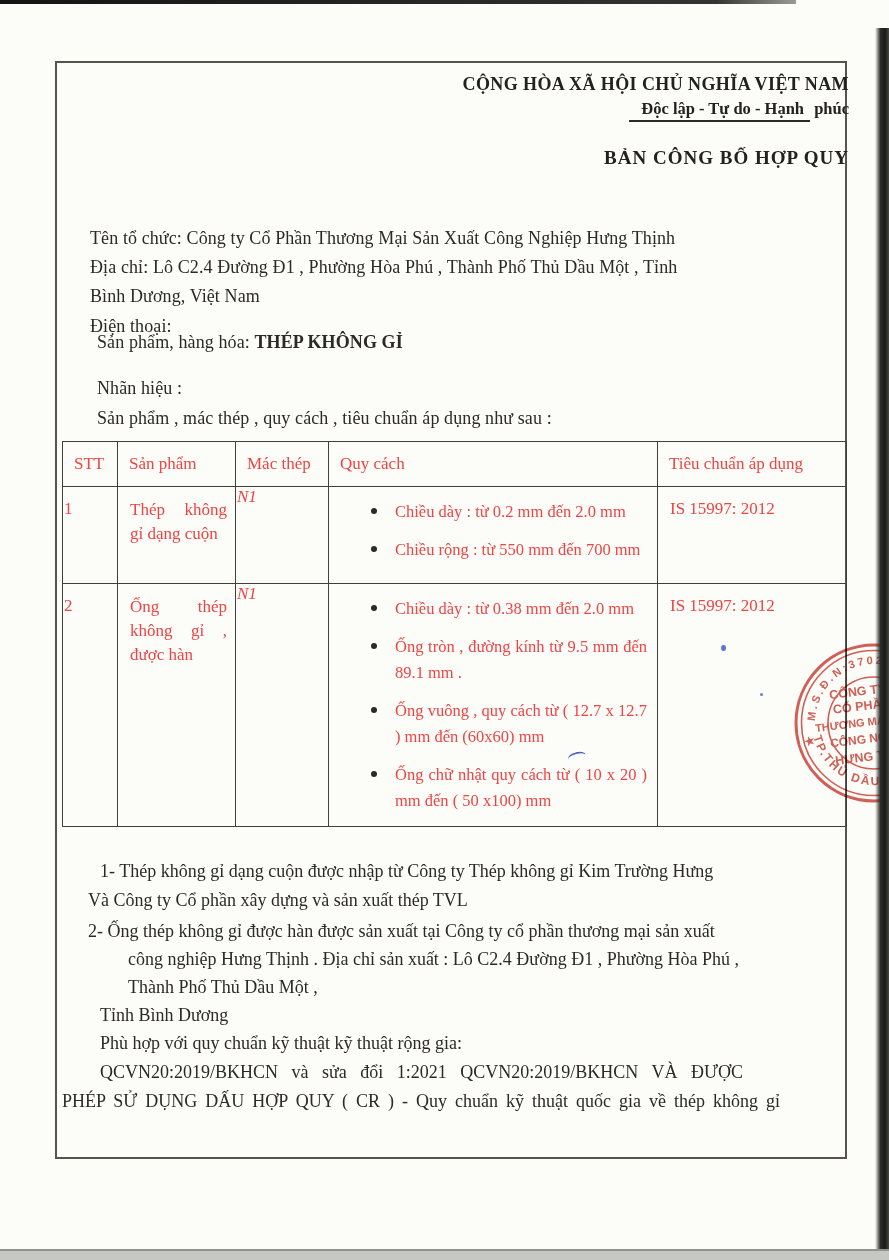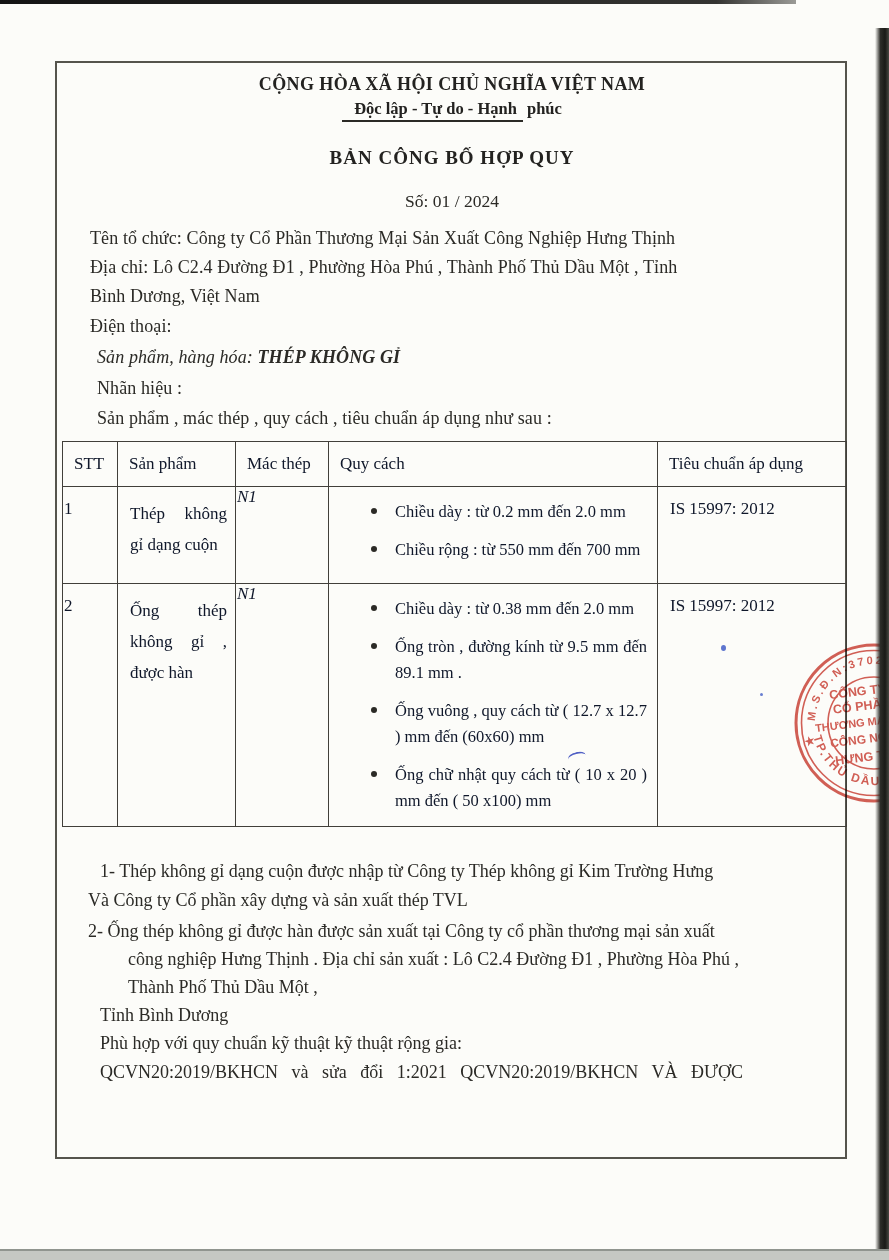--- a/index.html
+++ b/index.html
@@ -17,47 +17,47 @@
     background:linear-gradient(to right,#141414,#343432 90%,#9a9a96 100%);z-index:6;}
   .edge-right{position:absolute;right:0;top:28px;width:14px;height:1224px;
     background:linear-gradient(to right,rgba(42,42,40,0),#2e2e2a 38%,#1a1a17 72%,#4a4a44 100%);z-index:6;}
   .edge-bottom-line{position:absolute;left:0;top:1249px;width:889px;height:2px;background:#90958f;z-index:6;}
   .edge-bottom{position:absolute;left:0;top:1251px;width:889px;height:9px;background:#c5c8c3;z-index:6;}
   
   .frame{position:absolute;left:55px;top:61px;width:792px;height:1098px;
     border:2px solid #55544d;box-sizing:border-box;z-index:1;}
 
   .t{position:absolute;white-space:nowrap;z-index:2;}
-  .center{left:55px;width:794px;text-align:center;}
+  .center{left:55px;width:794px;text-align:right;}
   .republic{top:74px;font-size:18px;font-weight:bold;letter-spacing:.4px;color:#232220;}
   .motto{top:99px;font-size:16.5px;font-weight:bold;color:#232220;}
   .motto-underline{border-bottom:2px solid #2b2a26;padding:0 6px 2px 12px;}
   .doc-title{top:147px;font-size:19px;font-weight:bold;letter-spacing:1px;color:#232220;}
   .doc-number{top:191px;font-size:17.5px;}
   .body-line{font-size:18px;letter-spacing:.1px;}
   .bold{font-weight:bold;}
 
   
   .spec-table{position:absolute;left:62px;top:441px;z-index:2;
     border-collapse:collapse;table-layout:fixed;width:784px;
-    font-size:17px;color:#0f172a;}
+    font-size:17px;color:#ef4444;}
   .spec-table td,.spec-table th{border:1.5px solid #413f3a;vertical-align:top;
     font-weight:normal;text-align:left;box-sizing:border-box;overflow:hidden;}
   .spec-table th{height:45px;vertical-align:middle;padding:2px 8px 2px 11px;}
   .col-stt{width:55px;}
   .col-sp{width:118px;}
   .col-mt{width:93px;}
   .col-qc{width:329px;}
   .col-tc{width:189px;}
   .th-stt,.td-stt{text-align:center;}
   .row1{height:97px;}
   .row2{height:235px;}
   .td-stt{padding-top:12px;}
   .td-sp{padding:11px 8px 0 12px;}
-  .td-sp .cellwrap{display:block;text-align:justify;line-height:31px;}
+  .td-sp .cellwrap{display:block;text-align:justify;line-height:24px;}
   .td-mt{text-align:center;padding-top:0;font-style:italic;}
   .td-qc{padding:12px 10px 0 0;}
   .td-tc{padding:12px 4px 0 12px;}
   .qc-item{display:flex;margin:0 0 12px 42px;}
   .qc-dot{flex:0 0 auto;width:6px;height:6px;border-radius:50%;background:#2b2a26;margin:9px 18px 0 0;}
   .qc-text{width:252px;text-align:justify;line-height:26px;font-size:16.5px;}
 
   
   .note{font-size:18px;}
   .n8{word-spacing:9px;}
@@ -83,27 +83,26 @@
   <div class="edge-right"></div>
   <div class="edge-bottom-line"></div>
   <div class="edge-bottom"></div>
 
   <div class="frame"></div>
 
   <div class="t center republic">CỘNG HÒA XÃ HỘI CHỦ NGHĨA VIỆT NAM</div>
   <div class="t center motto"><span class="motto-underline">Độc lập - Tự do - Hạnh</span><span> phúc</span></div>
 
   <div class="t center doc-title">BẢN CÔNG BỐ HỢP QUY</div>
-  <div class="t center doc-number">Số: 01 / 2024</div>
 
   <div class="t body-line" style="left:90px;top:228px;">Tên tổ chức: Công ty Cổ Phần Thương Mại Sản Xuất Công Nghiệp Hưng Thịnh</div>
   <div class="t body-line" style="left:90px;top:257px;">Địa chỉ: Lô C2.4 Đường Đ1 , Phường Hòa Phú , Thành Phố Thủ Dầu Một , Tỉnh</div>
   <div class="t body-line" style="left:90px;top:286px;">Bình Dương, Việt Nam</div>
   <div class="t body-line" style="left:90px;top:316px;">Điện thoại:</div>
-  <div class="t body-line" style="left:97px;top:347px;font-style:italic;"><span>Sản phẩm, hàng hóa: </span><span class="bold">THÉP KHÔNG GỈ</span></div>
+  <div class="t body-line" style="left:97px;top:332px;"><span>Sản phẩm, hàng hóa: </span><span class="bold">THÉP KHÔNG GỈ</span></div>
   <div class="t body-line" style="left:97px;top:378px;">Nhãn hiệu :</div>
   <div class="t body-line" style="left:97px;top:408px;">Sản phẩm , mác thép , quy cách , tiêu chuẩn áp dụng như sau :</div>
 
   <table class="spec-table">
     <colgroup>
       <col class="col-stt">
         <col class="col-sp">
         <col class="col-mt">
         <col class="col-qc">
         <col class="col-tc">
@@ -164,20 +163,21 @@
     </table>
 
   <div class="t note" style="left:100px;top:861px;">1- Thép không gỉ dạng cuộn được nhập từ Công ty Thép không gỉ Kim Trường Hưng</div>
   <div class="t note" style="left:88px;top:890px;">Và Công ty Cổ phần xây dựng và sản xuất thép TVL</div>
   <div class="t note" style="left:88px;top:921px;">2- Ống thép không gỉ được hàn được sản xuất tại Công ty cổ phần thương mại sản xuất</div>
   <div class="t note" style="left:128px;top:949px;">công nghiệp Hưng Thịnh . Địa chỉ sản xuất : Lô C2.4 Đường Đ1 , Phường Hòa Phú ,</div>
   <div class="t note" style="left:128px;top:977px;">Thành Phố Thủ Dầu Một ,</div>
   <div class="t note" style="left:100px;top:1005px;">Tỉnh Bình Dương</div>
   <div class="t note" style="left:100px;top:1033px;">Phù hợp với quy chuẩn kỹ thuật kỹ thuật rộng gia:</div>
   <div class="t note n8" style="left:100px;top:1062px;">QCVN20:2019/BKHCN và sửa đổi 1:2021 QCVN20:2019/BKHCN VÀ ĐƯỢC</div>
+  <div class="t note n9" style="left:62px;top:1091px;">PHÉP SỬ DỤNG DẤU HỢP QUY ( CR ) -  Quy chuẩn kỹ thuật quốc gia về thép không gỉ</div>
 
   <div class="speck speck-dot" style="left:721px;top:645px;"></div>
   <div class="speck speck-dot-sm" style="left:760px;top:693px;"></div>
   <div class="speck speck-scribble" style="left:568px;top:752px;"></div>
 
   <svg class="stamp" width="200" height="218" viewBox="0 0 200 218">
     <circle cx="104" cy="107" r="78" fill="none" stroke="#cf4e44" stroke-width="3"></circle>
     <circle cx="104" cy="107" r="72.5" fill="none" stroke="#cf4e44" stroke-width="1.6"></circle>
     <circle cx="104" cy="107" r="46" fill="none" stroke="#cf4e44" stroke-width="1.6"></circle>
     <defs>

